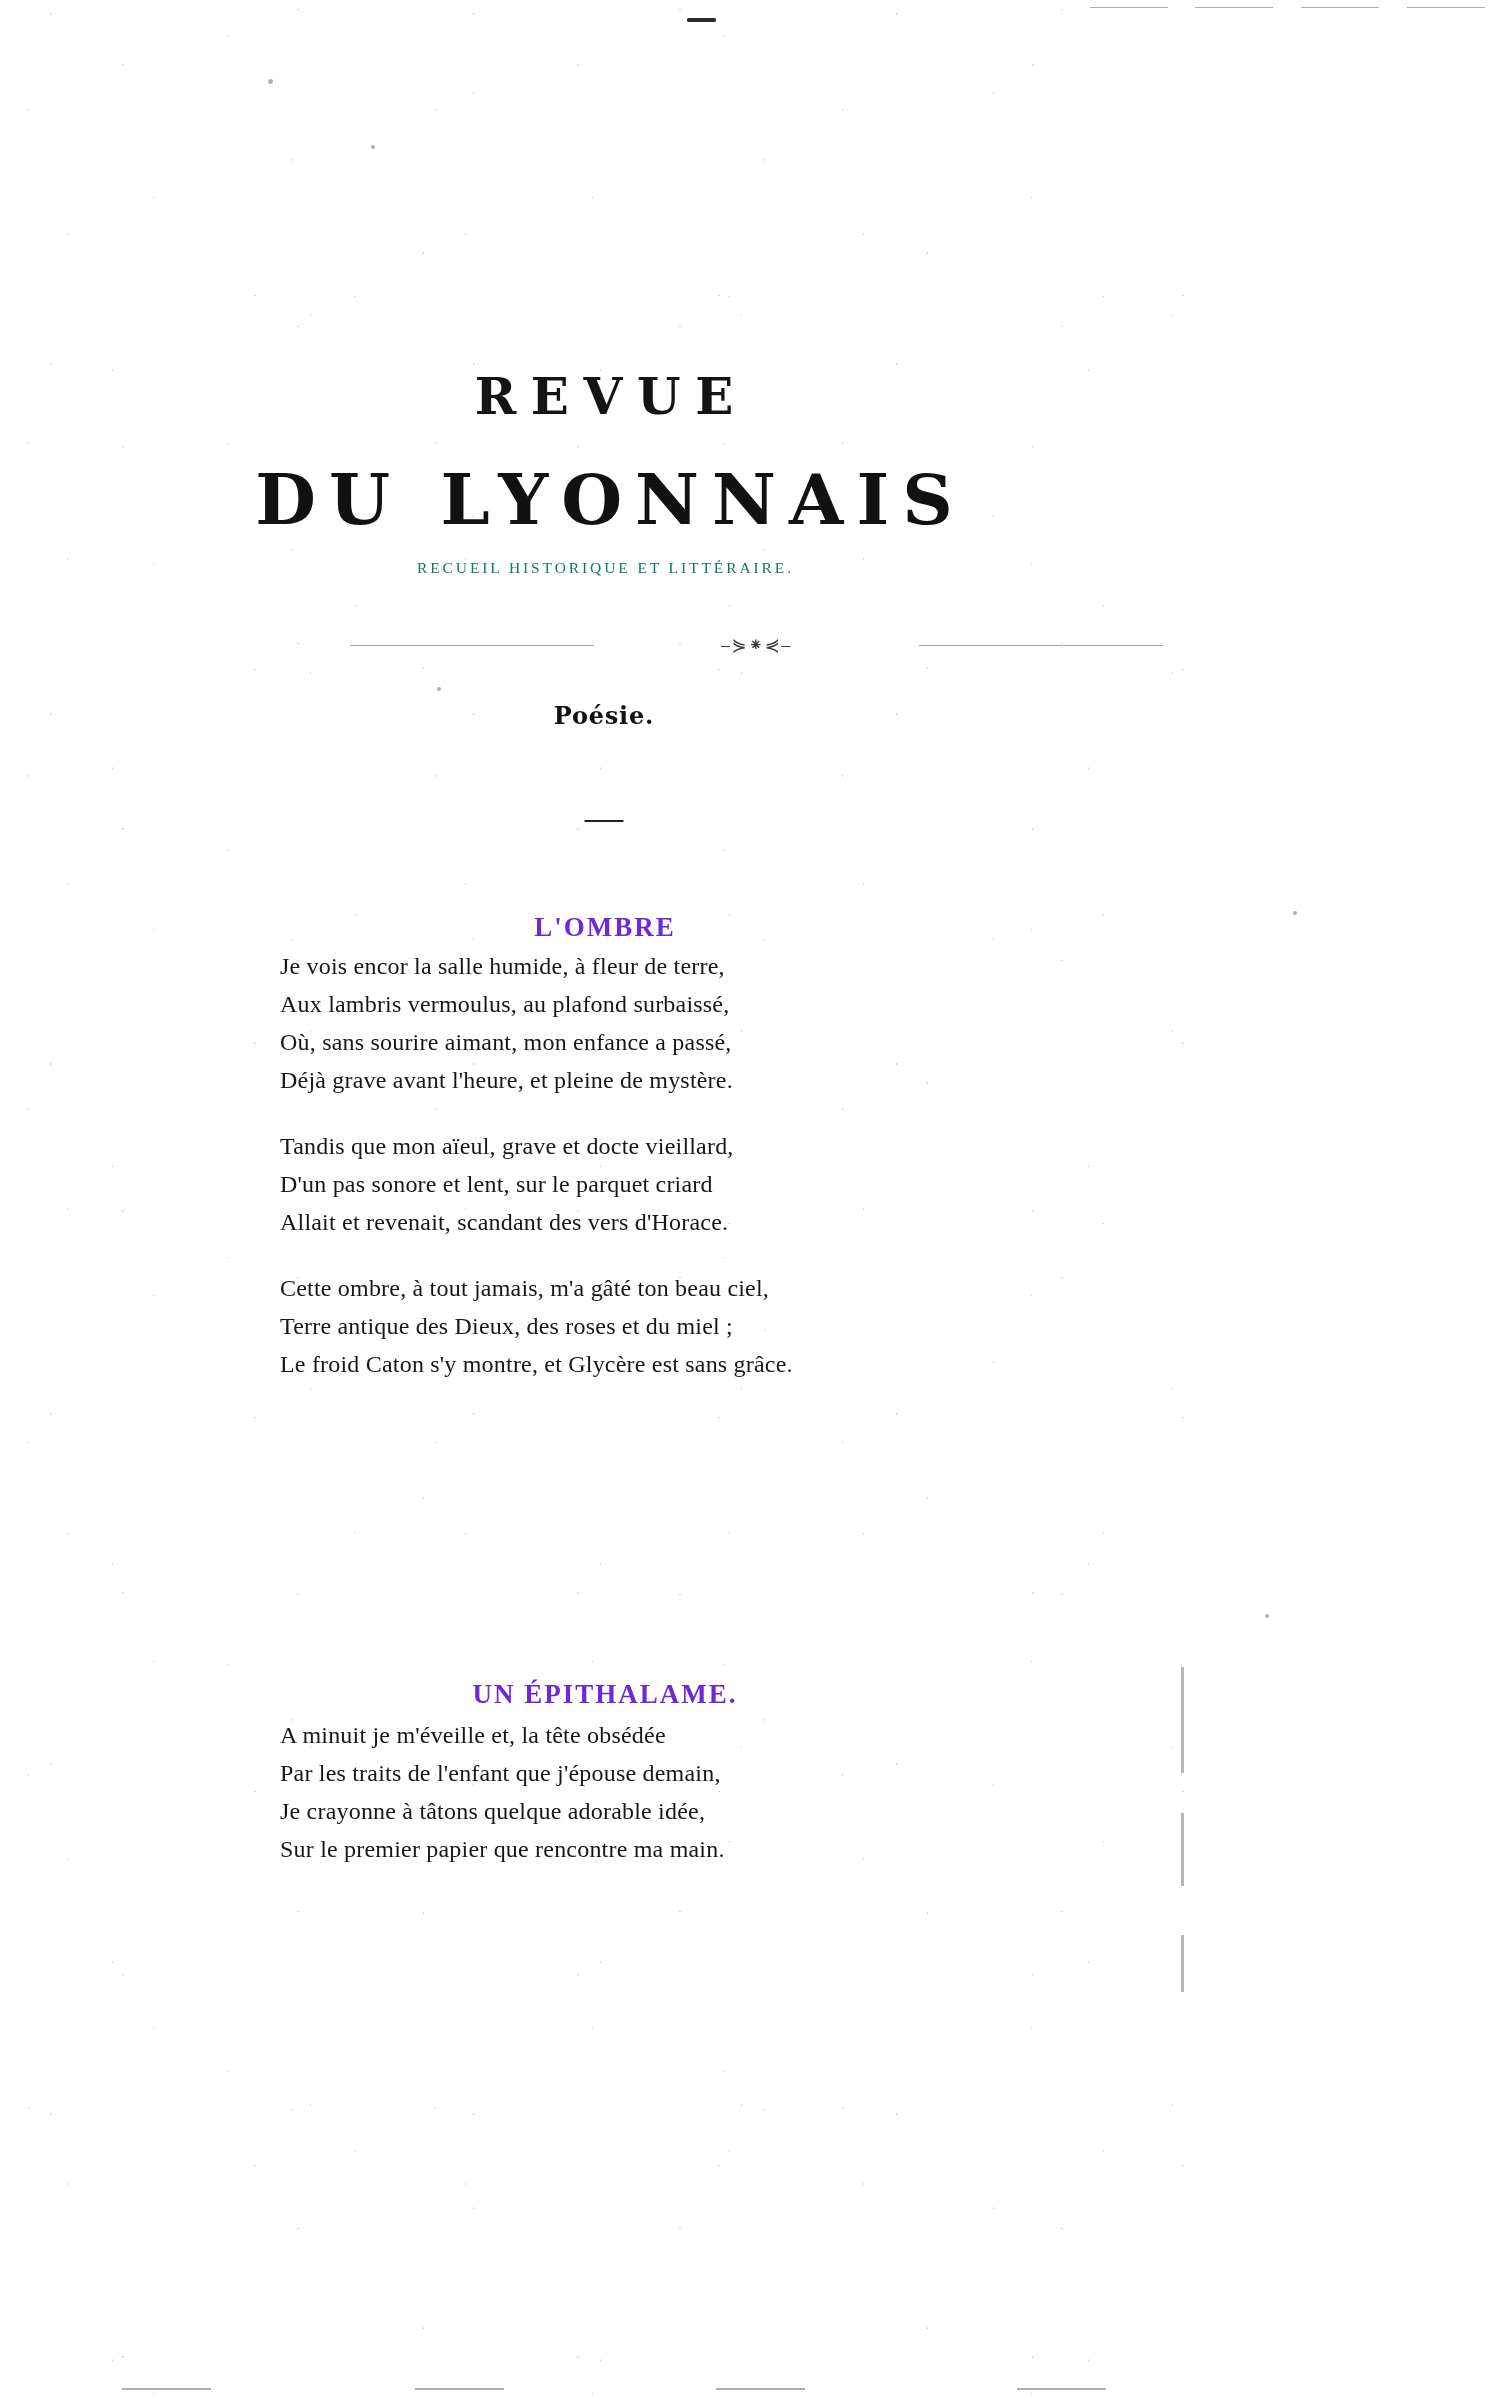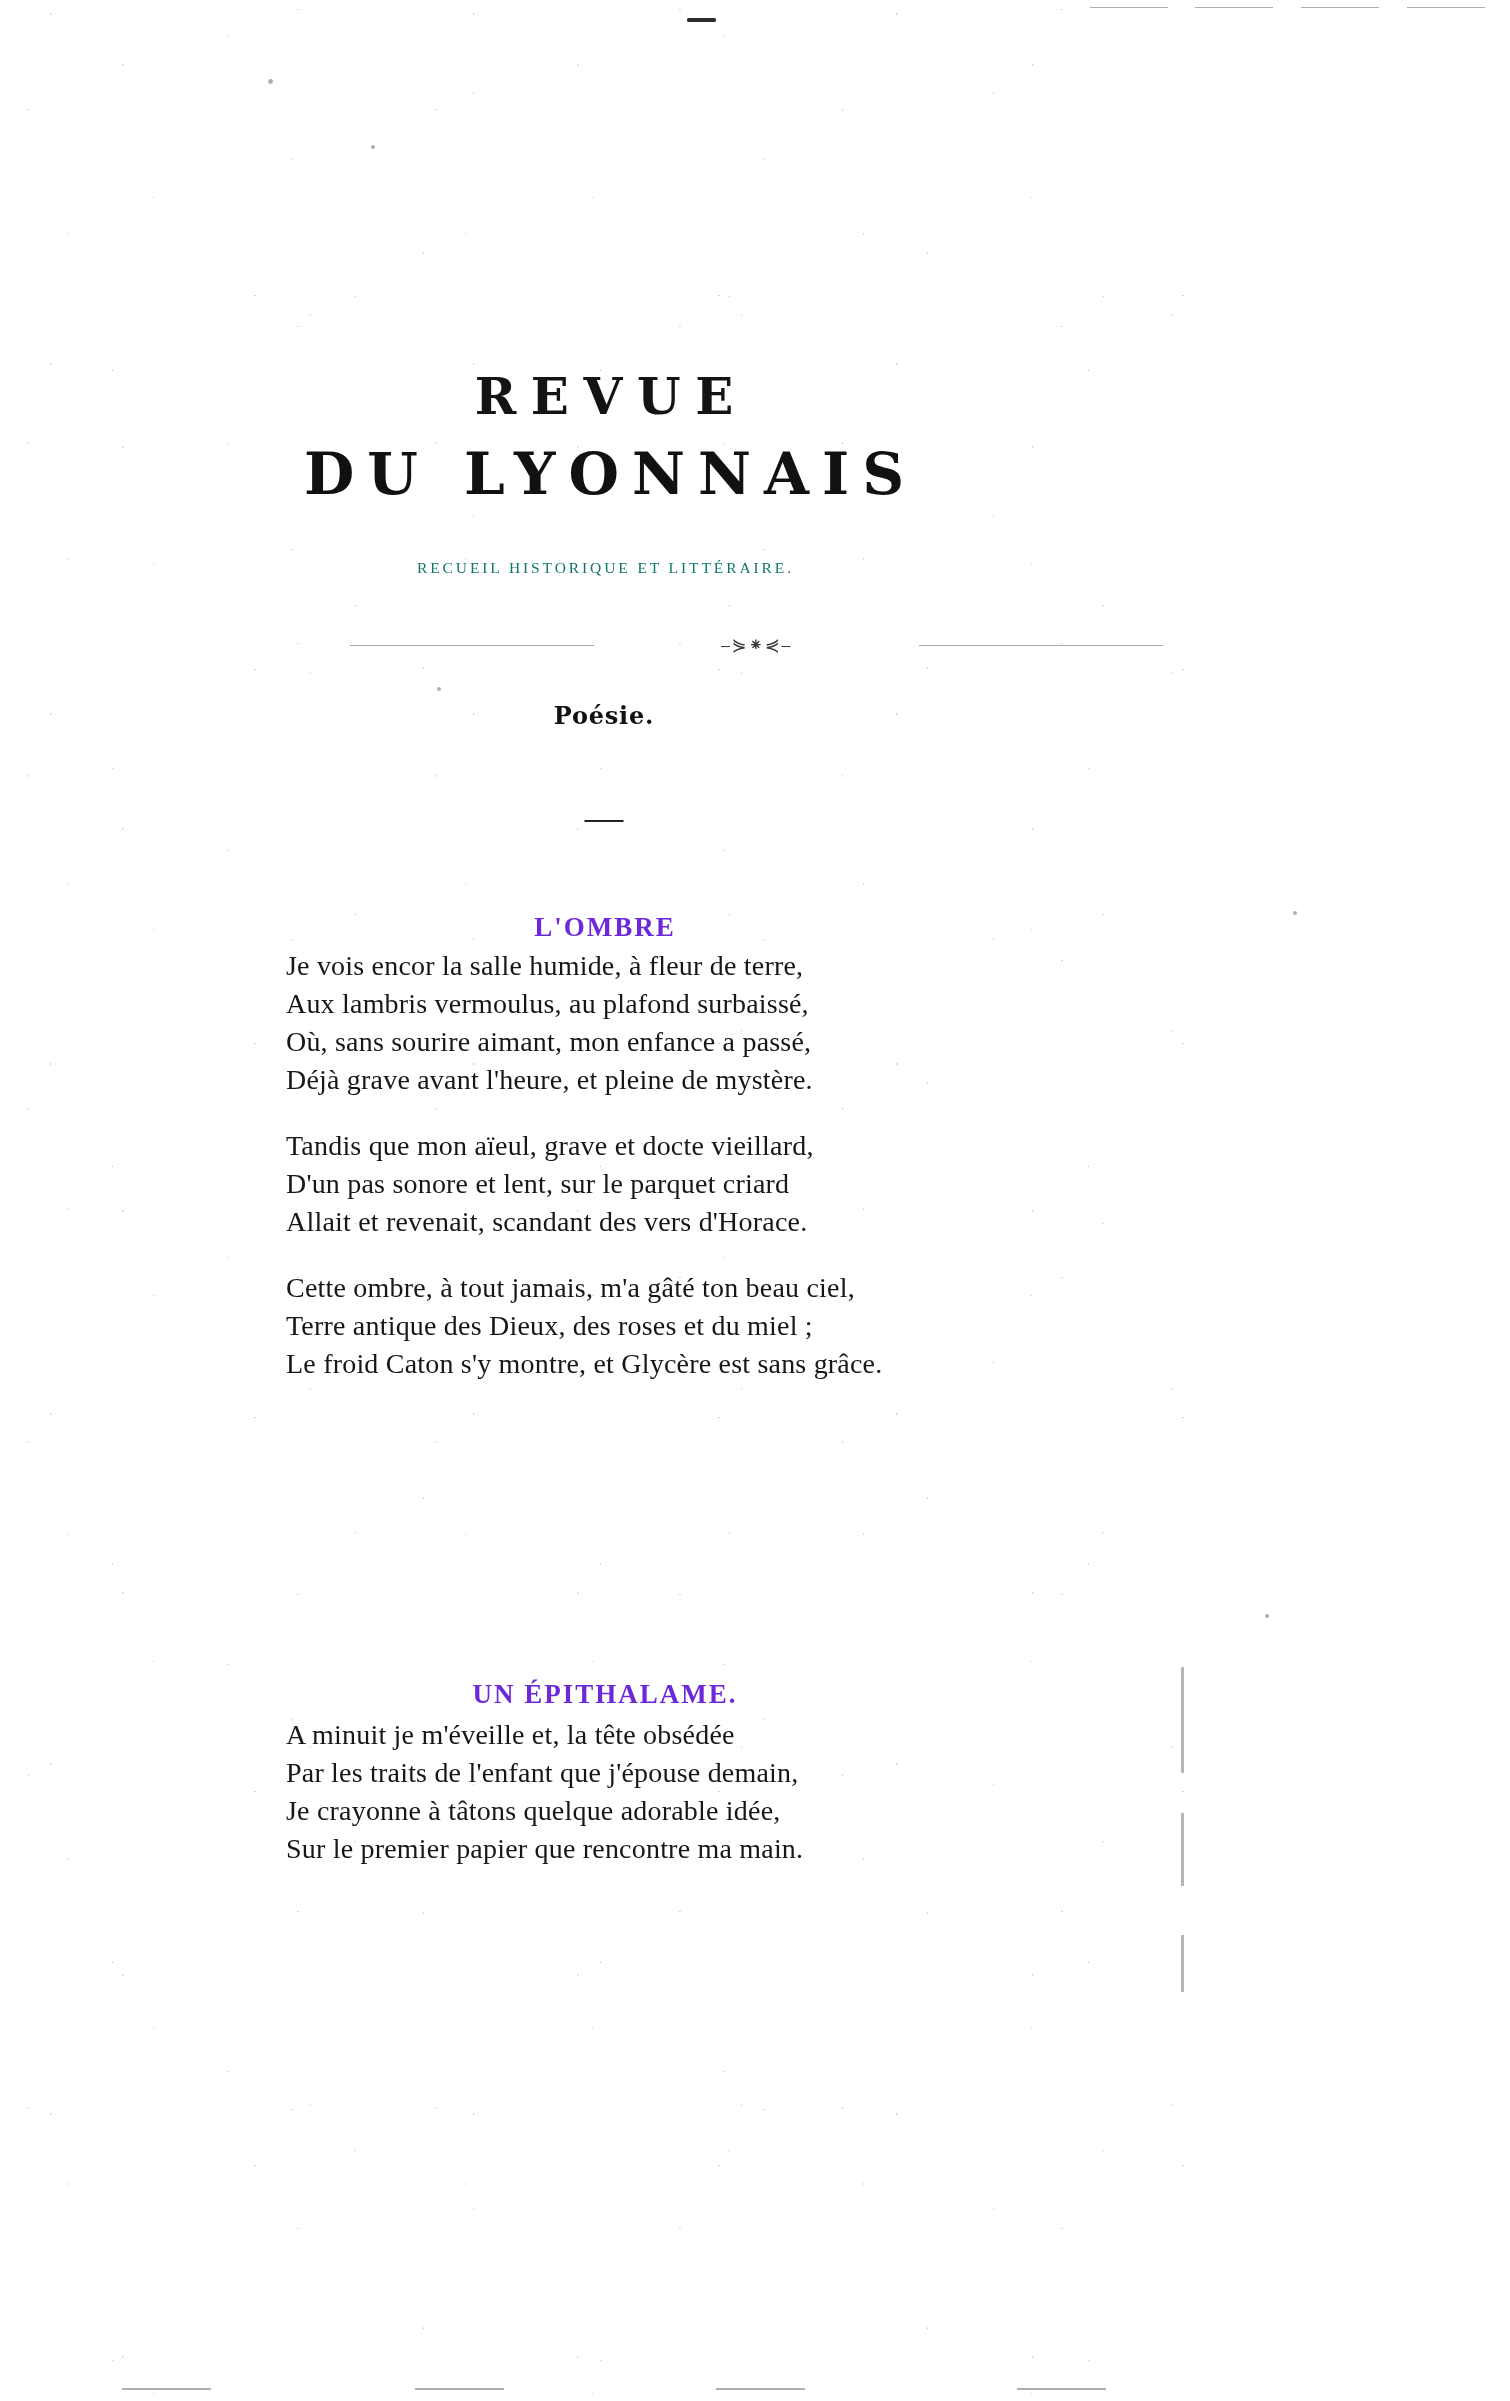--- a/index.html
+++ b/index.html
@@ -69,24 +69,24 @@
     top: 333px;
     font-family: "DejaVu Serif", serif;
     font-weight: 700;
     font-size: 50px;
     letter-spacing: 14.6px;
     text-indent: 14.6px;
     color: #141414;
   }
 
   .title-line2 {
-    top: 401px;
+    top: 411px;
     font-family: "DejaVu Serif", serif;
     font-weight: 700;
-    font-size: 58px;
+    font-size: 70px;
     letter-spacing: 13px;
     text-indent: 13px;
     color: #111111;
   }
 
   .subtitle {
     top: 559px;
     font-family: "Liberation Serif", serif;
     font-size: 15.5px;
     letter-spacing: 2.9px;
@@ -155,24 +155,24 @@
     font-size: 27px;
     letter-spacing: 2px;
     text-indent: 2px;
     color: #6d28d9;
   }
   .poem-title-1 { top: 890px; }
   .poem-title-2 { top: 1657px; }
 
   .poem-body {
     position: absolute;
-    left: 286px;
+    left: 280px;
     width: 943px;
     font-family: "Liberation Serif", serif;
-    font-size: 28px;
+    font-size: 24px;
     line-height: 38px;
     color: #171717;
     letter-spacing: 0.2px;
   }
   .poem-1 { top: 947px; }
   .poem-2 { top: 1716px; }
 
   .stanza { margin: 0 0 28px 0; }
   .verse  { white-space: nowrap; }
 

